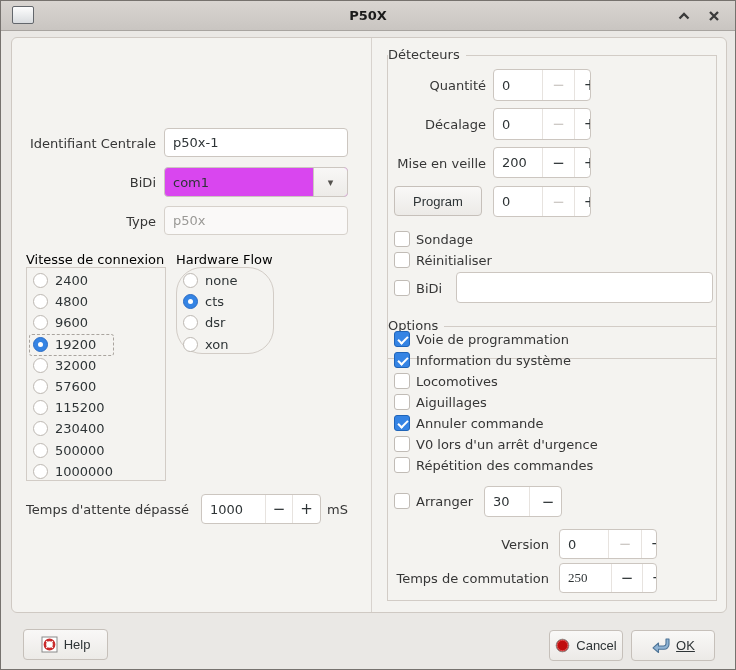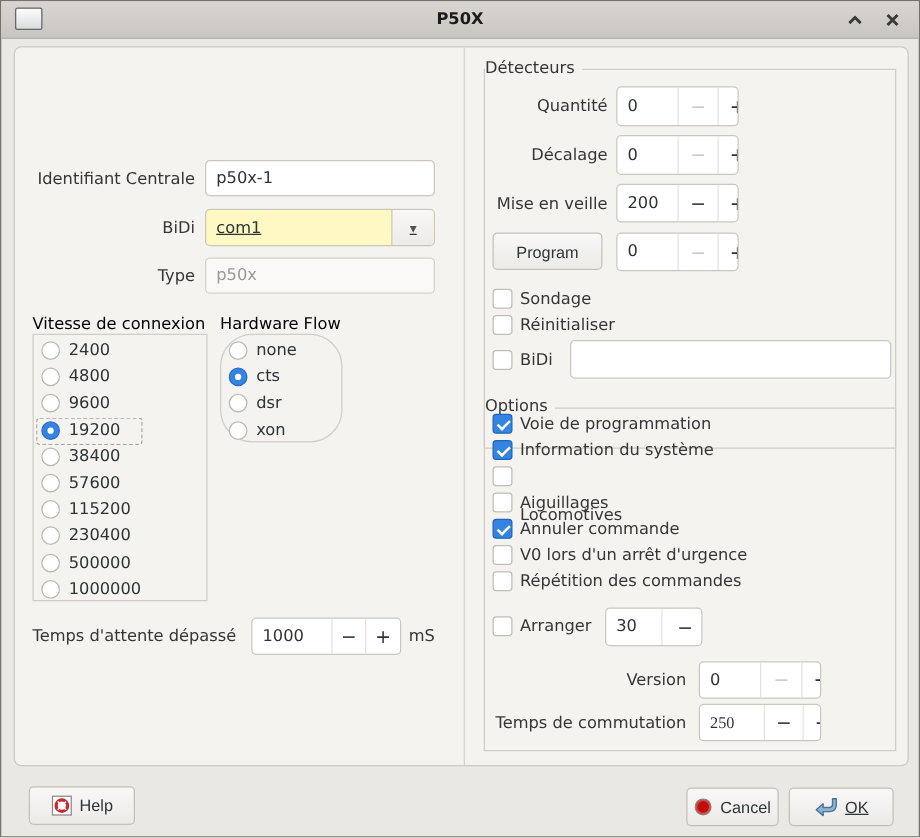--- a/index.html
+++ b/index.html
@@ -22,21 +22,21 @@
     background:#f4f3f0; border:1px solid #cfc9c3; border-radius:6px; }
   #divider { position:absolute; left:370px; top:37px; width:1px; height:574px; background:#d8d3ce; }
 
   .lbl { position:absolute; height:30px; display:flex; align-items:center; justify-content:flex-end;
     white-space:nowrap; color:#363636; }
   .entry { position:absolute; border:1px solid #ccc6c0; border-radius:4px; background:#fff;
     font:13px "DejaVu Sans",sans-serif; color:#2e3436; padding:0 8px; outline:none; }
   .entry:disabled { background:#faf9f8; color:#9a9996; border-color:#d6d1cb; }
 
   
-  .combo { position:absolute; display:flex; background:#fef9c3; border:1px solid #ccc6c0; border-radius:4px; overflow:hidden;text-decoration:underline; }
+  .combo { position:absolute; display:flex; background:#d946ef; border:1px solid #ccc6c0; border-radius:4px; overflow:hidden; }
   .combo-val { flex:1; display:flex; align-items:center; padding-left:8px; }
   .combo-btn { width:34px; border-left:1px solid #ccc6c0; background:linear-gradient(#f8f7f6,#edebe8);
     display:flex; align-items:center; justify-content:center; color:#55524e; font-size:11px; }
 
   
   .spin { position:absolute; display:flex; background:#fff; border:1px solid #ccc6c0; border-radius:4px; overflow:hidden; }
   .spin-val { flex:none; display:flex; align-items:center; padding-left:8px; border-right:1px solid #e7e3df; }
   .spin-btn { flex:none; display:flex; align-items:center; justify-content:center; font-size:15px; color:#2e3436; }
   .spin-btn.minus { border-right:1px solid #e7e3df; }
   .spin-btn.dis { color:#cbc7c3; }
@@ -118,21 +118,21 @@
     <div class="radio-row">
         <span class="rb"></span>
         <span>9600</span>
       </div>
     <div class="radio-row">
         <span class="rb on"></span>
         <span>19200</span>
       </div>
     <div class="radio-row">
         <span class="rb"></span>
-        <span>38400</span>
+        <span>32000</span>
       </div>
     <div class="radio-row">
         <span class="rb"></span>
         <span>57600</span>
       </div>
     <div class="radio-row">
         <span class="rb"></span>
         <span>115200</span>
       </div>
     <div class="radio-row">
@@ -219,21 +219,21 @@
 
   <div class="group" style="left:386px; top:325px; width:330px; height:275px;">
     <span class="legend">Options</span>
   </div>
 
   <span class="cb on" style="left:393px; top:330px;"></span>
   <div class="cblabel" style="left:415px; top:330px;">Voie de programmation</div>
   <span class="cb on" style="left:393px; top:351px;"></span>
   <div class="cblabel" style="left:415px; top:351px;">Information du système</div>
   <span class="cb" style="left:393px; top:372px;"></span>
-  <div class="cblabel" style="left:415px; top:372px;margin-top:31px;">Locomotives</div>
+  <div class="cblabel" style="left:415px; top:372px;">Locomotives</div>
   <span class="cb" style="left:393px; top:393px;"></span>
   <div class="cblabel" style="left:415px; top:393px;">Aiguillages</div>
   <span class="cb on" style="left:393px; top:414px;"></span>
   <div class="cblabel" style="left:415px; top:414px;">Annuler commande</div>
   <span class="cb" style="left:393px; top:435px;"></span>
   <div class="cblabel" style="left:415px; top:435px;">V0 lors d'un arrêt d'urgence</div>
   <span class="cb" style="left:393px; top:456px;"></span>
   <div class="cblabel" style="left:415px; top:456px;">Répétition des commandes</div>
 
   <span class="cb" style="left:393px; top:492px;"></span>

